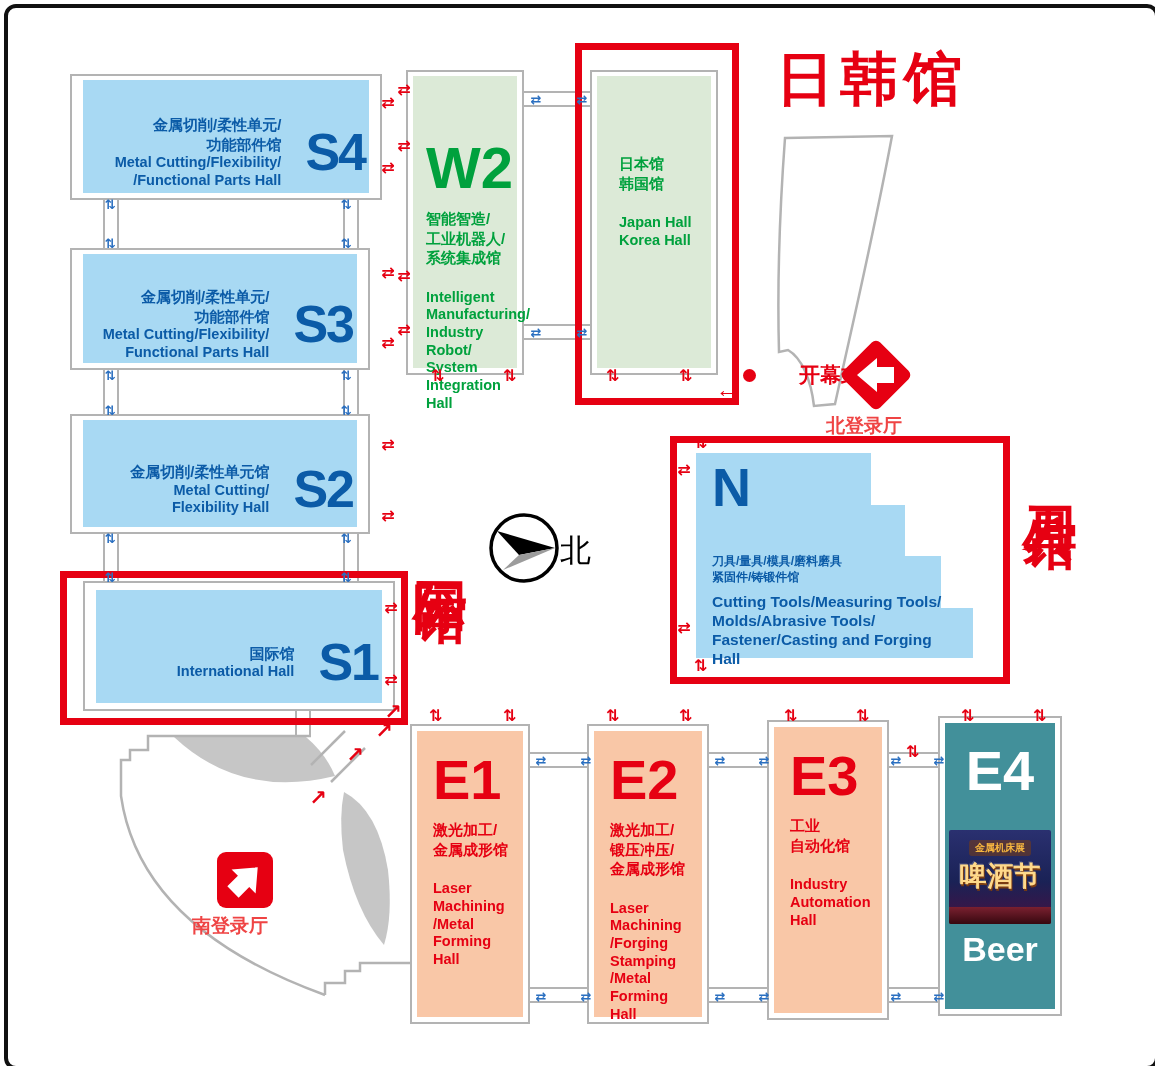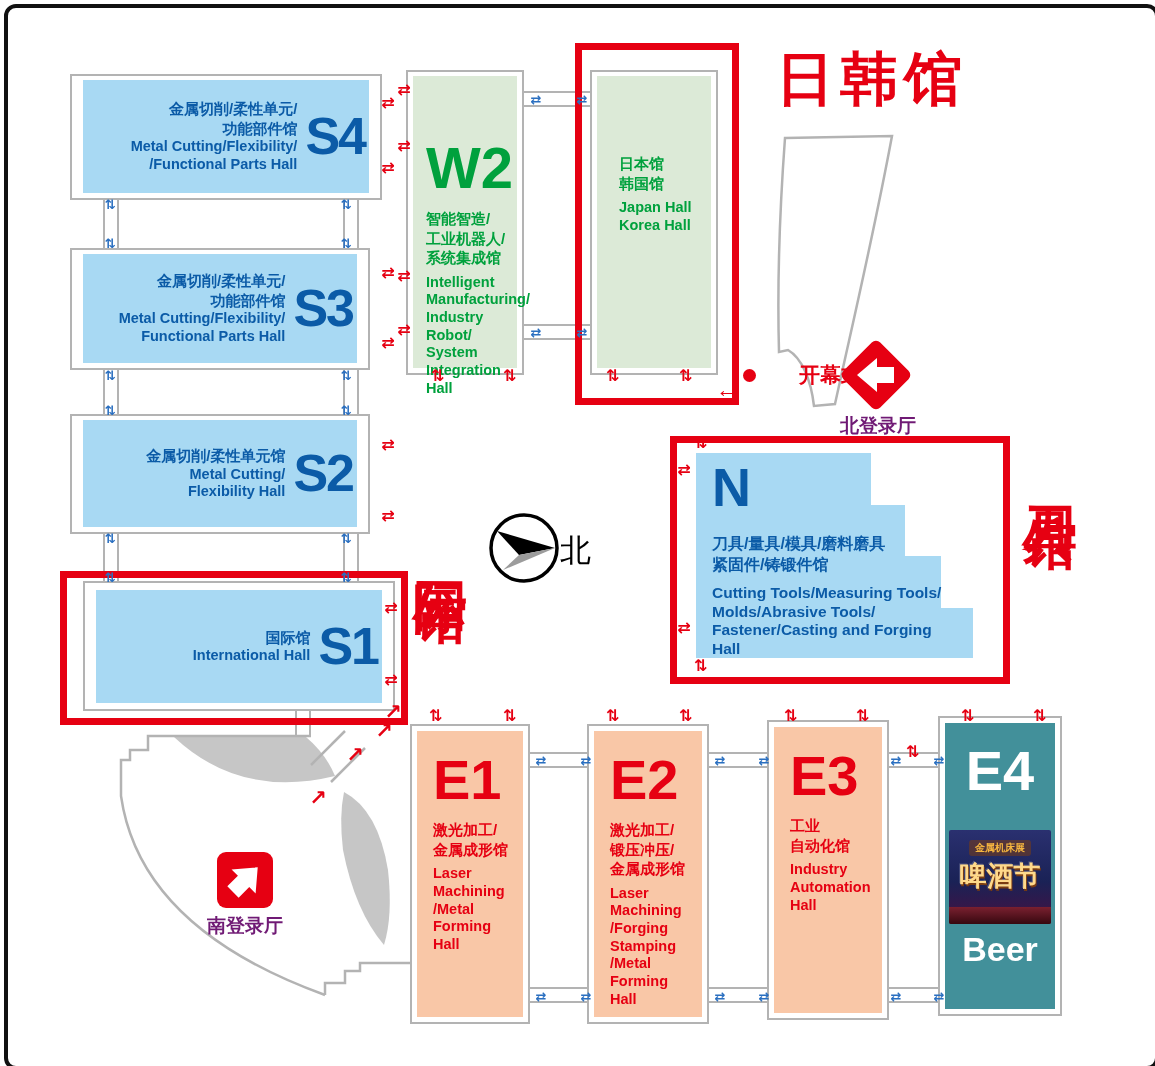--- a/index.html
+++ b/index.html
@@ -12,49 +12,49 @@
   svg.layer{position:absolute;left:0;top:0;pointer-events:none;}
   
   .cont{position:absolute;background:#fff;border:2px solid #b3b3b3;box-sizing:border-box;}
   .fill{position:absolute;box-sizing:border-box;}
   .fill.blue{background:#a8d9f3;color:#0b5ba7;}
   .fill.green{background:#dcead7;color:#00a13d;}
   .fill.peach{background:#f9c7a7;color:#e60012;}
   .fill.teal{background:#42909a;color:#fff;}
   .zh{white-space:pre-line;font-size:15px;line-height:1.3;font-weight:600;}
   .en{white-space:pre-line;font-size:14.5px;line-height:1.22;font-weight:bold;}
-  .srow{display:flex;align-items:center;justify-content:flex-end;height:100%;padding:0 4px 0 8px;gap:8px;}
+  .srow{display:flex;align-items:center;justify-content:flex-end;height:100%;padding:16px 4px 0 8px;gap:24px;}
   .srow .lbl{text-align:right;}
   .bigletter{font-weight:bold;line-height:0.95;}
   .s-letter{font-size:52px;letter-spacing:-2px;}
   .w-fill{padding:64px 0 0 13px;}
   .w-letter{font-size:58px;}
   .e-fill{padding:22px 0 0 16px;}
   .e-letter{font-size:56px;}
   .w-fill .zh,.e-fill .zh{margin-top:14px;}
-  .w-fill .en,.e-fill .en{margin-top:6px;}
+  .w-fill .en,.e-fill .en{margin-top:21px;}
   
   .redbox{position:absolute;border:7px solid #e60012;box-sizing:border-box;pointer-events:none;z-index:50;}
   
   .area-title{position:absolute;color:#e60012;font-weight:bold;z-index:40;line-height:1;}
   .vert{writing-mode:vertical-rl;text-orientation:upright;}
   
   .ic{position:absolute;transform:translate(-50%,-50%);font-weight:bold;z-index:60;line-height:1;}
   .ic.red{color:#e60012;font-size:16px;}
   .ic.blue{color:#2a6fc0;font-size:13px;}
   .ic.arrow{color:#e60012;font-size:21px;}
   
-  .marker-label{position:absolute;color:#701a75;font-weight:bold;font-size:19px;text-align:center;z-index:45;}
+  .marker-label{position:absolute;color:#ef4444;font-weight:bold;font-size:19px;text-align:left;z-index:45;}
   .opening{position:absolute;color:#e60012;font-weight:bold;font-size:21px;z-index:45;}
   .dot{position:absolute;width:13px;height:13px;border-radius:50%;background:#e60012;z-index:45;}
   .compass-n{position:absolute;color:#000;font-size:31px;font-weight:500;z-index:45;}
   
   .n-text{position:absolute;z-index:30;color:#0b5ba7;}
   .n-letter{font-size:54px;font-weight:bold;line-height:1;}
-  .n-text .zh{margin-top:20px;font-size:16px;}
+  .n-text .zh{margin-top:40px;font-size:12px;}
   .n-text .en{margin-top:8px;font-size:15.5px;}
   
   .e4-letter{position:absolute;color:#fff;font-weight:bold;font-size:56px;text-align:center;z-index:35;}
   .beer-word{position:absolute;color:#fff;font-weight:bold;font-size:34px;text-align:center;z-index:35;}
   .poster{position:absolute;z-index:35;border-radius:2px;overflow:hidden;
     background:linear-gradient(180deg,#2a3070 0%,#1a2256 55%,#33184a 80%,#551c30 100%);
     display:flex;flex-direction:column;align-items:center;}
   .poster .ribbon{margin-top:10px;font-size:10px;font-weight:bold;color:#f5b53f;
     background:rgba(120,60,20,.55);padding:1px 6px;border-radius:3px;}
   .poster .ptitle{margin-top:2px;font-size:27px;font-weight:bold;color:#ffd98a;

